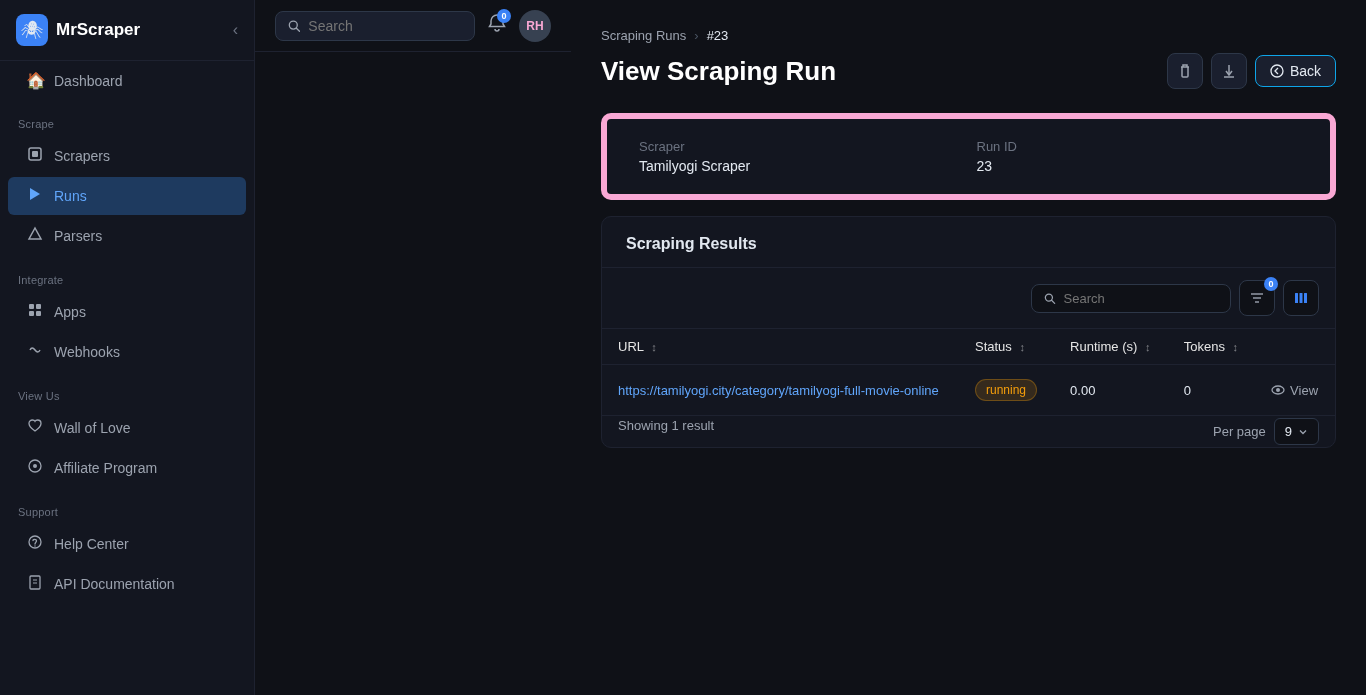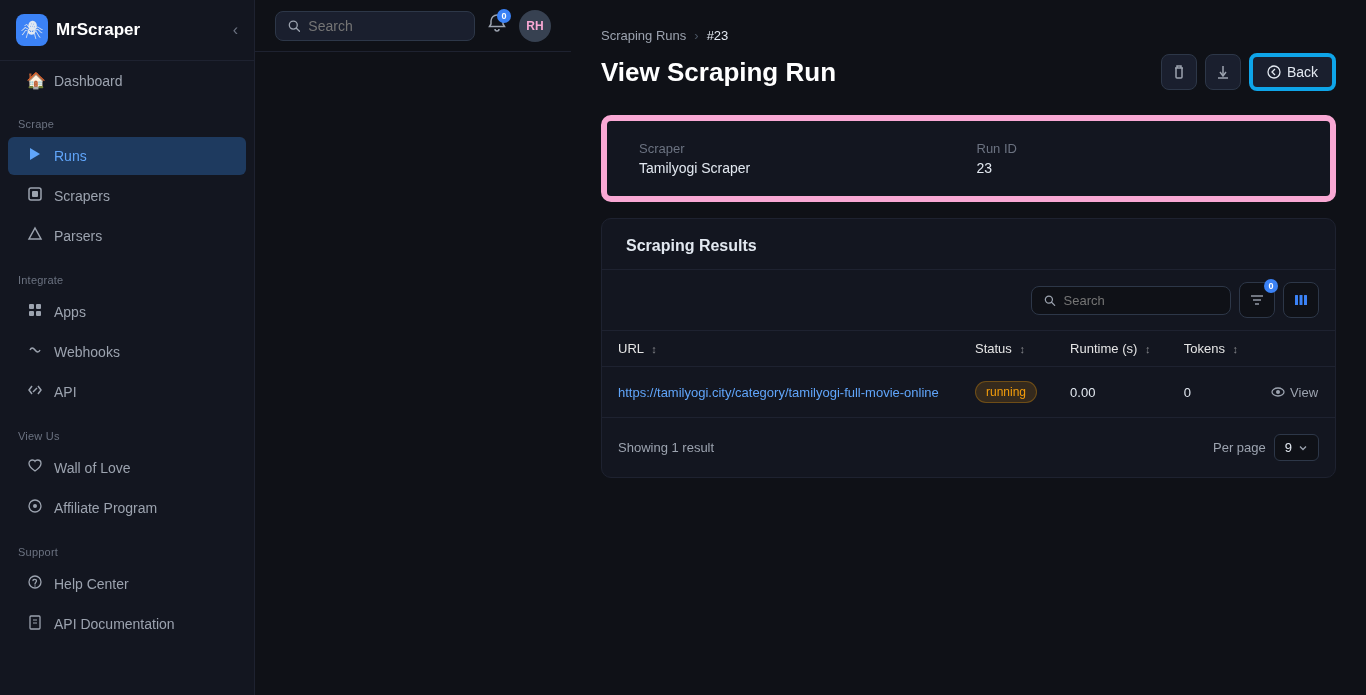--- a/index.html
+++ b/index.html
@@ -212,21 +212,21 @@
       justify-content: center;
       cursor: pointer;
       color: #9ca3af;
       font-size: 16px;
     }
     .back-btn {
       display: flex;
       align-items: center;
       gap: 6px;
       background: #1a1f2e;
-      border: 4px solid #0ea5e9;
+      border: 1px solid #0ea5e9;
       border-radius: 8px;
       padding: 7px 14px;
       cursor: pointer;
       color: #e2e8f0;
       font-size: 14px;
       font-weight: 500;
     }
 
     
     .info-card {
@@ -383,23 +383,23 @@
       align-items: center;
       gap: 5px;
       color: #9ca3af;
       cursor: pointer;
       font-size: 13px;
     }
 
     
     .table-footer {
       display: flex;
-      align-items: center;
+      align-items: flex-start;
       justify-content: space-between;
-      padding: 16px 16px;
+      padding: 2px 16px;
       border-top: 1px solid #1e2230;
     }
     .showing-text {
       font-size: 13px;
       color: #9ca3af;
     }
     .per-page-selector {
       display: flex;
       align-items: center;
       gap: 8px;
@@ -430,36 +430,36 @@
     </div>
     <div class="collapse-btn">‹</div>
   </div>
 
   <div class="sidebar-item">
     <span class="icon">🏠</span>
     <span>Dashboard</span>
   </div>
 
   <div class="sidebar-section-label">Scrape</div>
-  <div class="sidebar-item active">
-    <span class="icon">
-      <svg width="16" height="16" viewBox="0 0 16 16" fill="none">
-        <polygon points="3,2 13,8 3,14" fill="#60a5fa"></polygon>
-      </svg>
-    </span>
-    <span>Runs</span>
-  </div>
   <div class="sidebar-item">
     <span class="icon">
       <svg width="16" height="16" viewBox="0 0 16 16" fill="none">
         <rect x="2" y="2" width="12" height="12" rx="2" stroke="#9ca3af" stroke-width="1.5"></rect>
         <rect x="5" y="5" width="6" height="6" rx="1" fill="#9ca3af"></rect>
       </svg>
     </span>
     <span>Scrapers</span>
+  </div>
+  <div class="sidebar-item active">
+    <span class="icon">
+      <svg width="16" height="16" viewBox="0 0 16 16" fill="none">
+        <polygon points="3,2 13,8 3,14" fill="#60a5fa"></polygon>
+      </svg>
+    </span>
+    <span>Runs</span>
   </div>
   <div class="sidebar-item">
     <span class="icon">
       <svg width="16" height="16" viewBox="0 0 16 16" fill="none">
         <polygon points="8,2 14,13 2,13" stroke="#9ca3af" stroke-width="1.5" fill="none"></polygon>
       </svg>
     </span>
     <span>Parsers</span>
   </div>
 
@@ -475,30 +475,20 @@
     </span>
     <span>Apps</span>
   </div>
   <div class="sidebar-item">
     <span class="icon">
       <svg width="16" height="16" viewBox="0 0 16 16" fill="none">
         <path d="M3 8 Q5 4 8 8 Q11 12 13 8" stroke="#9ca3af" stroke-width="1.5" fill="none"></path>
       </svg>
     </span>
     <span>Webhooks</span>
-  </div>
-  <div class="sidebar-item">
-    <span class="icon">
-      <svg width="16" height="16" viewBox="0 0 16 16" fill="none">
-        <polyline points="5,4 2,8 5,12" stroke="#9ca3af" stroke-width="1.5" fill="none"></polyline>
-        <polyline points="11,4 14,8 11,12" stroke="#9ca3af" stroke-width="1.5" fill="none"></polyline>
-        <line x1="6" y1="10" x2="10" y2="6" stroke="#9ca3af" stroke-width="1.5"></line>
-      </svg>
-    </span>
-    <span>API</span>
   </div>
 
   <div class="sidebar-section-label">View Us</div>
   <div class="sidebar-item">
     <span class="icon">
       <svg width="16" height="16" viewBox="0 0 16 16" fill="none">
         <path d="M8 13 C8 13 2 9 2 5.5 C2 3.5 3.5 2 5.5 2 C6.7 2 7.7 2.7 8 3.3 C8.3 2.7 9.3 2 10.5 2 C12.5 2 14 3.5 14 5.5 C14 9 8 13 8 13Z" stroke="#9ca3af" stroke-width="1.3" fill="none"></path>
       </svg>
     </span>
     <span>Wall of Love</span>

